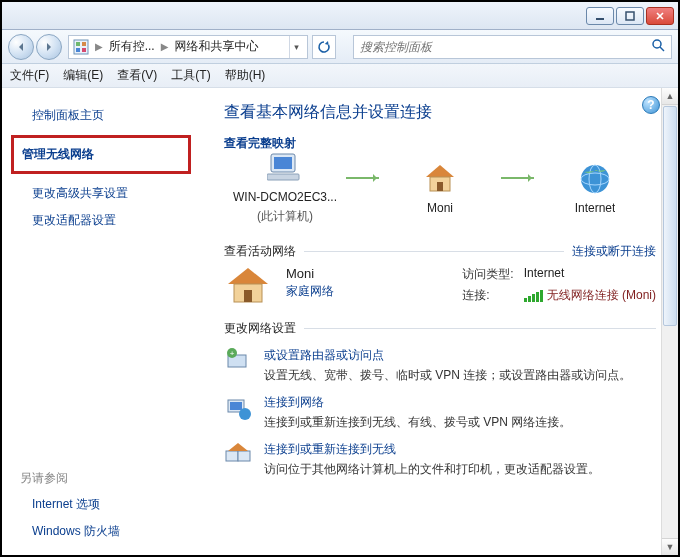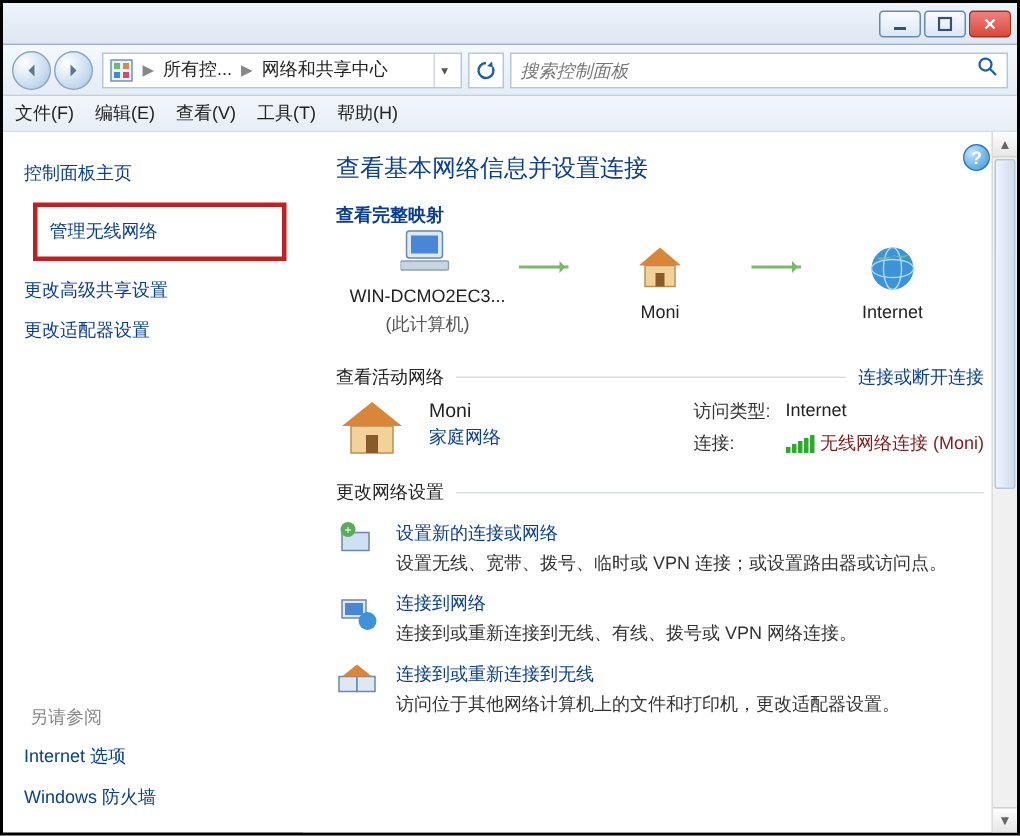--- a/index.html
+++ b/index.html
@@ -12,31 +12,31 @@
 
 .navbar { height:34px; background:linear-gradient(#f5f9fd,#e4ecf6); border-bottom:1px solid #c0cfdf; display:flex; align-items:center; padding:0 6px; gap:4px;}
 .navbtns { display:flex; gap:0;}
 .navcircle { width:26px; height:26px; border-radius:50%; background:radial-gradient(circle at 30% 30%,#fff,#cfe0f2 55%,#a9c3de); border:1px solid #8aa6c2; display:flex; align-items:center; justify-content:center; color:#4a6; cursor:pointer; margin-right:2px;}
 .navcircle svg{fill:#5c768f;}
 .breadcrumb { flex:0 0 auto; height:24px; background:#fff; border:1px solid #b8c6d8; display:flex; align-items:center; padding:0 4px; font-size:12px; color:#222; gap:6px; min-width:240px;}
 .bcicon{width:16px;height:16px;display:inline-flex;align-items:center;justify-content:center;}
 .bcsep{color:#888;font-size:10px;}
 .bcdrop{width:14px;height:22px;display:flex;align-items:center;justify-content:center;border-left:1px solid #d0d8e4;color:#555;font-size:9px;}
 .refresh{width:24px;height:24px;border:1px solid #b8c6d8;background:#fff;display:flex;align-items:center;justify-content:center;color:#1a5fa6;cursor:pointer;}
-.search { flex:1; height:24px; background:#fff; border:1px solid #b8c6d8; display:flex; align-items:center; padding:0 6px; margin-left:0;}
+.search { flex:1; height:24px; background:#fff; border:1px solid #b8c6d8; display:flex; align-items:center; padding:0 6px; margin-left:13px;}
 .search input{ border:none; outline:none; flex:1; font-size:12px; color:#777; font-style:italic; background:transparent;}
 .search .sicon{color:#1a5fa6;}
 
 .menubar { height:24px; background:linear-gradient(#f2f6fb,#e8eef6); border-bottom:1px solid #d6dee8; display:flex; align-items:center; padding:0 8px; gap:14px; font-size:12px; color:#222;}
 .menubar span{cursor:pointer;}
 
 .content { display:flex; height:calc(557px - 28px - 34px - 24px - 4px);}
 .sidebar { width:200px; padding:14px 0 10px 0; font-size:12px; border-right:1px solid transparent; display:flex; flex-direction:column;}
-.sidelink { color:#0a3e8e; padding:5px 14px; cursor:pointer;}
-.sidegroup-highlight { border:3px solid #c02020; margin:6px 10px 6px 20px; padding:2px 0;}
+.sidelink { color:#0a3e8e; padding:5px 30px; cursor:pointer;}
+.sidegroup-highlight { border:3px solid #c02020; margin:6px 10px 6px 9px; padding:2px 0;font-weight:bold;}
 .sidegroup-highlight .sidelink{padding:6px 8px;}
 .sidefill{flex:1;}
 .sideheading{color:#888; padding:6px 18px 4px 18px; font-size:12px;}
 
 .main { flex:1; padding:14px 22px 10px 22px; font-size:12px; overflow:hidden; position:relative; background:#fff;}
 .help { position:absolute; top:8px; right:18px; width:18px; height:18px; border-radius:50%; background:radial-gradient(circle at 30% 30%,#bfe4ff,#3d93d6); color:#fff; font-weight:bold; font-size:12px; display:flex; align-items:center; justify-content:center; cursor:pointer; border:1px solid #2b7ab8;}
 .h1 { color:#0a3e8e; font-size:16px; margin-bottom:12px;}
 .diagram { display:flex; align-items:center; justify-content:space-between; padding:0 6px 4px 6px;}
 .node { display:flex; flex-direction:column; align-items:center; gap:4px; width:110px;}
 .nodeicon{width:36px;height:36px;display:flex;align-items:center;justify-content:center;}
@@ -245,21 +245,21 @@
 
       <div class="opt">
         <div class="opticon">
             <svg width="28" height="28" viewBox="0 0 28 28">
               <rect x="4" y="8" width="18" height="12" fill="#cfe0f2" stroke="#6a88aa"></rect>
               <circle cx="8" cy="6" r="5" fill="#5aaa5a"></circle>
               <text x="8" y="9" text-anchor="middle" font-size="8" fill="#fff">+</text>
             </svg>
           </div>
         <div>
-          <div class="title">设置新的连接或网络</div>
+          <div class="title">或设置路由器或访问点</div>
           <div class="desc">设置无线、宽带、拨号、临时或 VPN 连接；或设置路由器或访问点。</div>
         </div>
       </div>
 
       <div class="opt">
         <div class="opticon">
             <svg width="28" height="28" viewBox="0 0 28 28">
               <rect x="4" y="6" width="16" height="12" fill="#dce8f5" stroke="#6a88aa"></rect>
               <rect x="6" y="8" width="12" height="8" fill="#4a86d6"></rect>
               <circle cx="21" cy="20" r="6" fill="#3d93d6"></circle>

